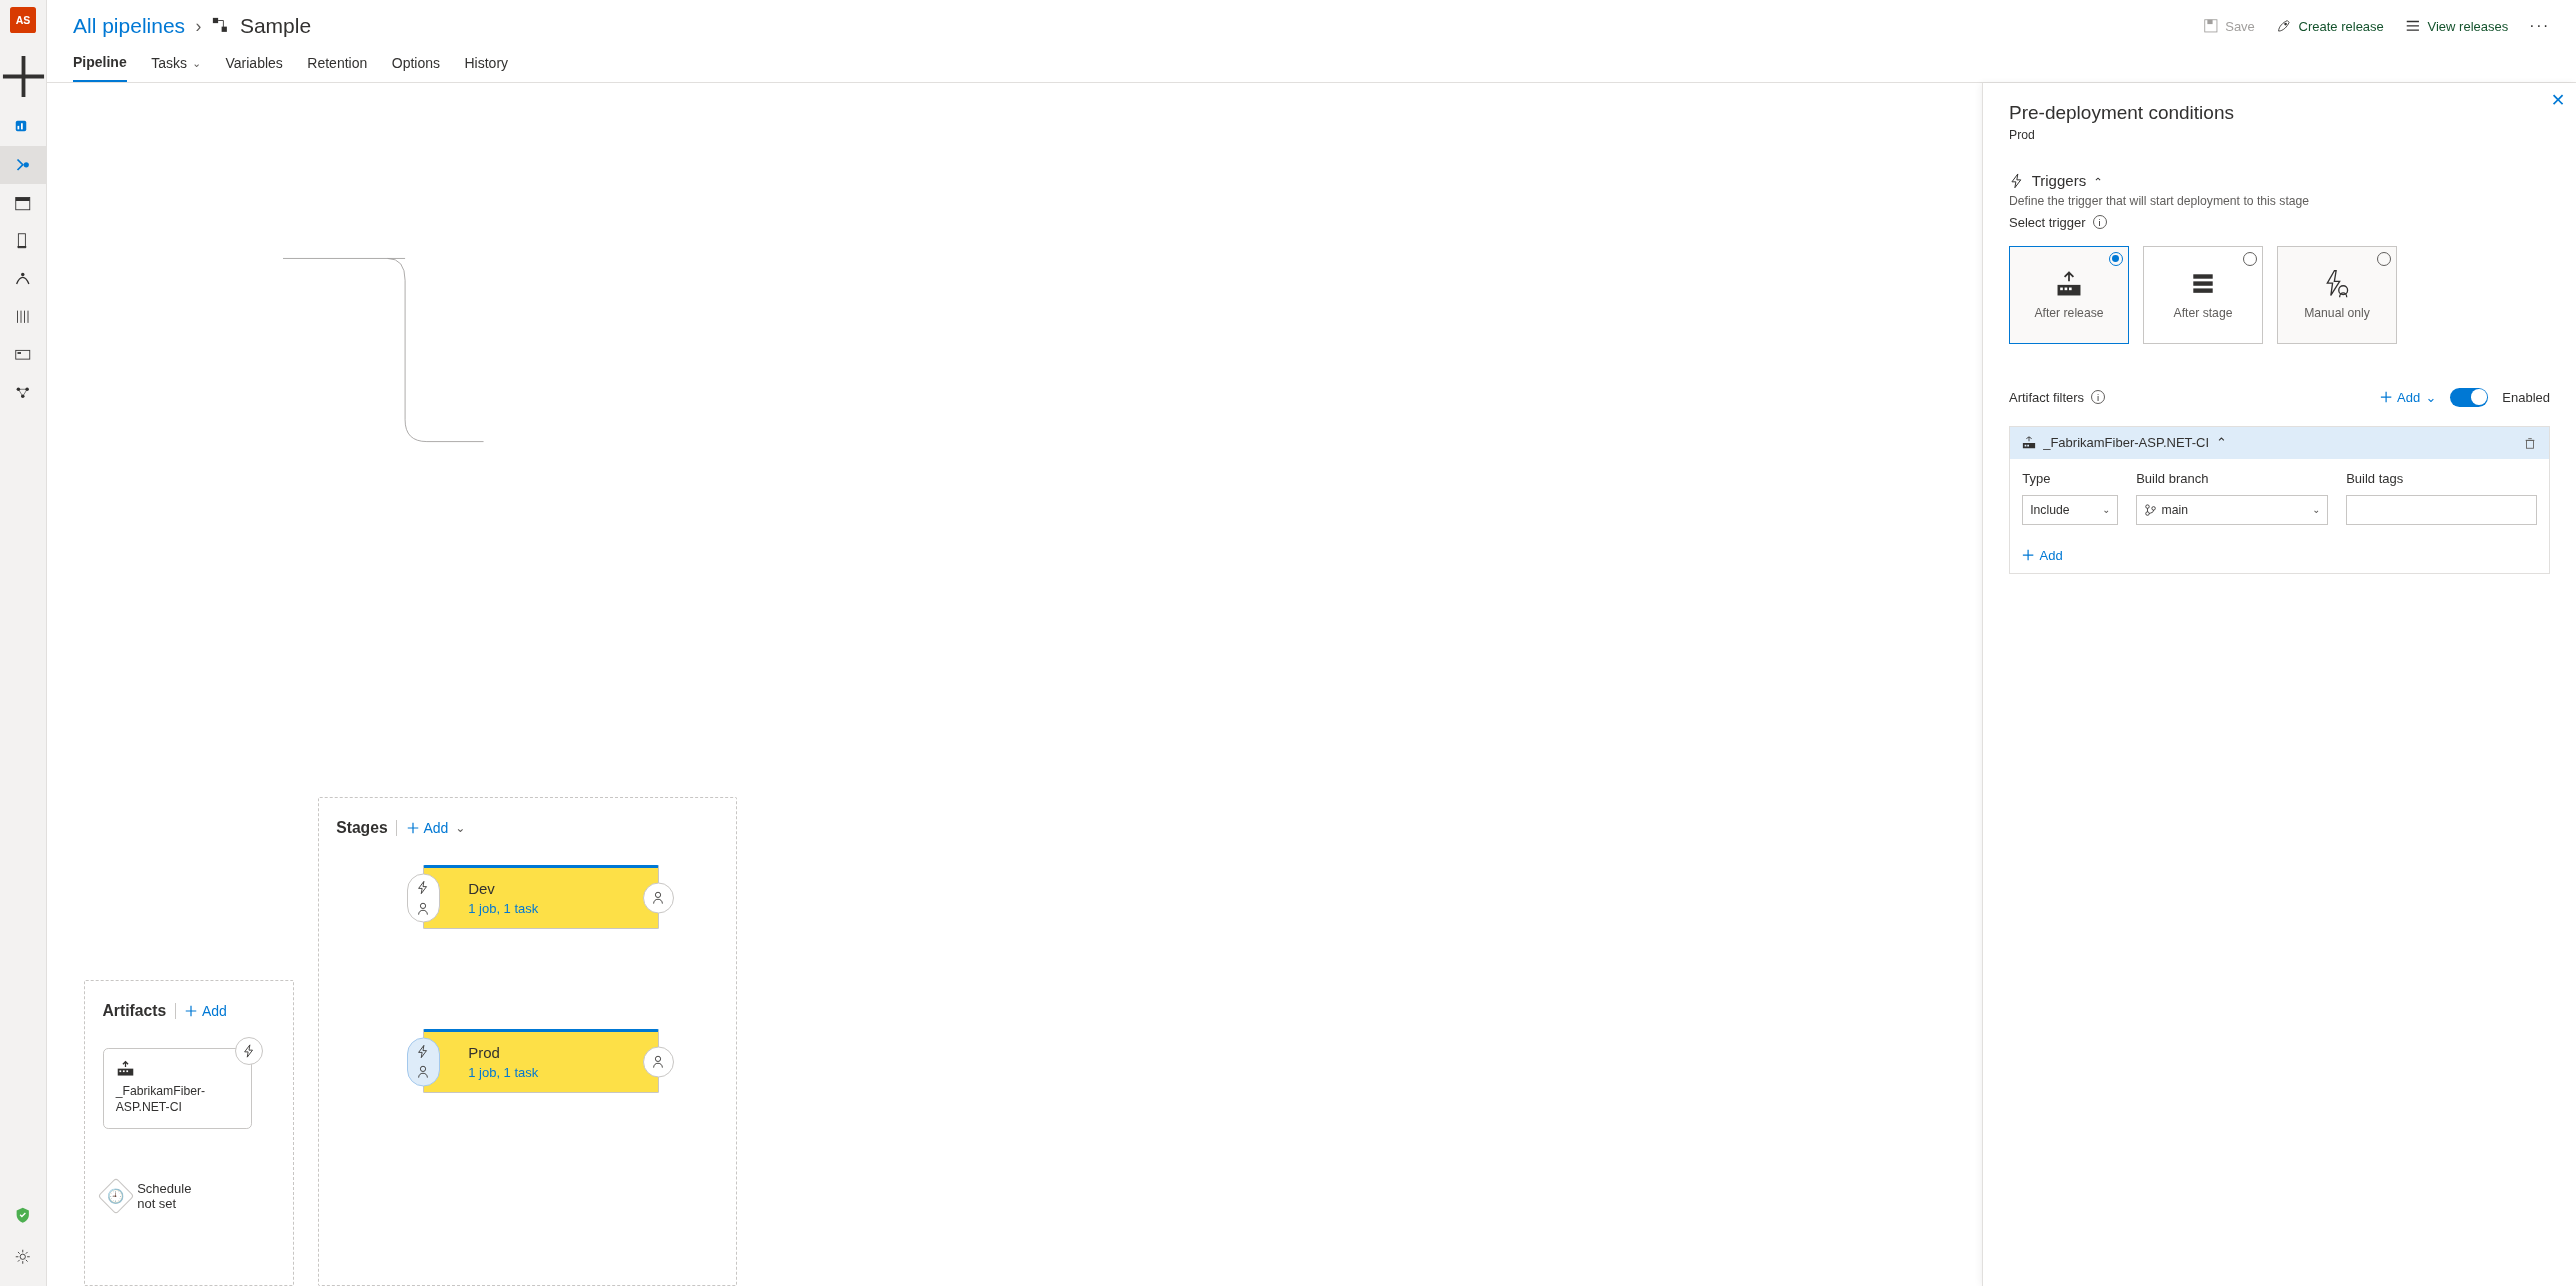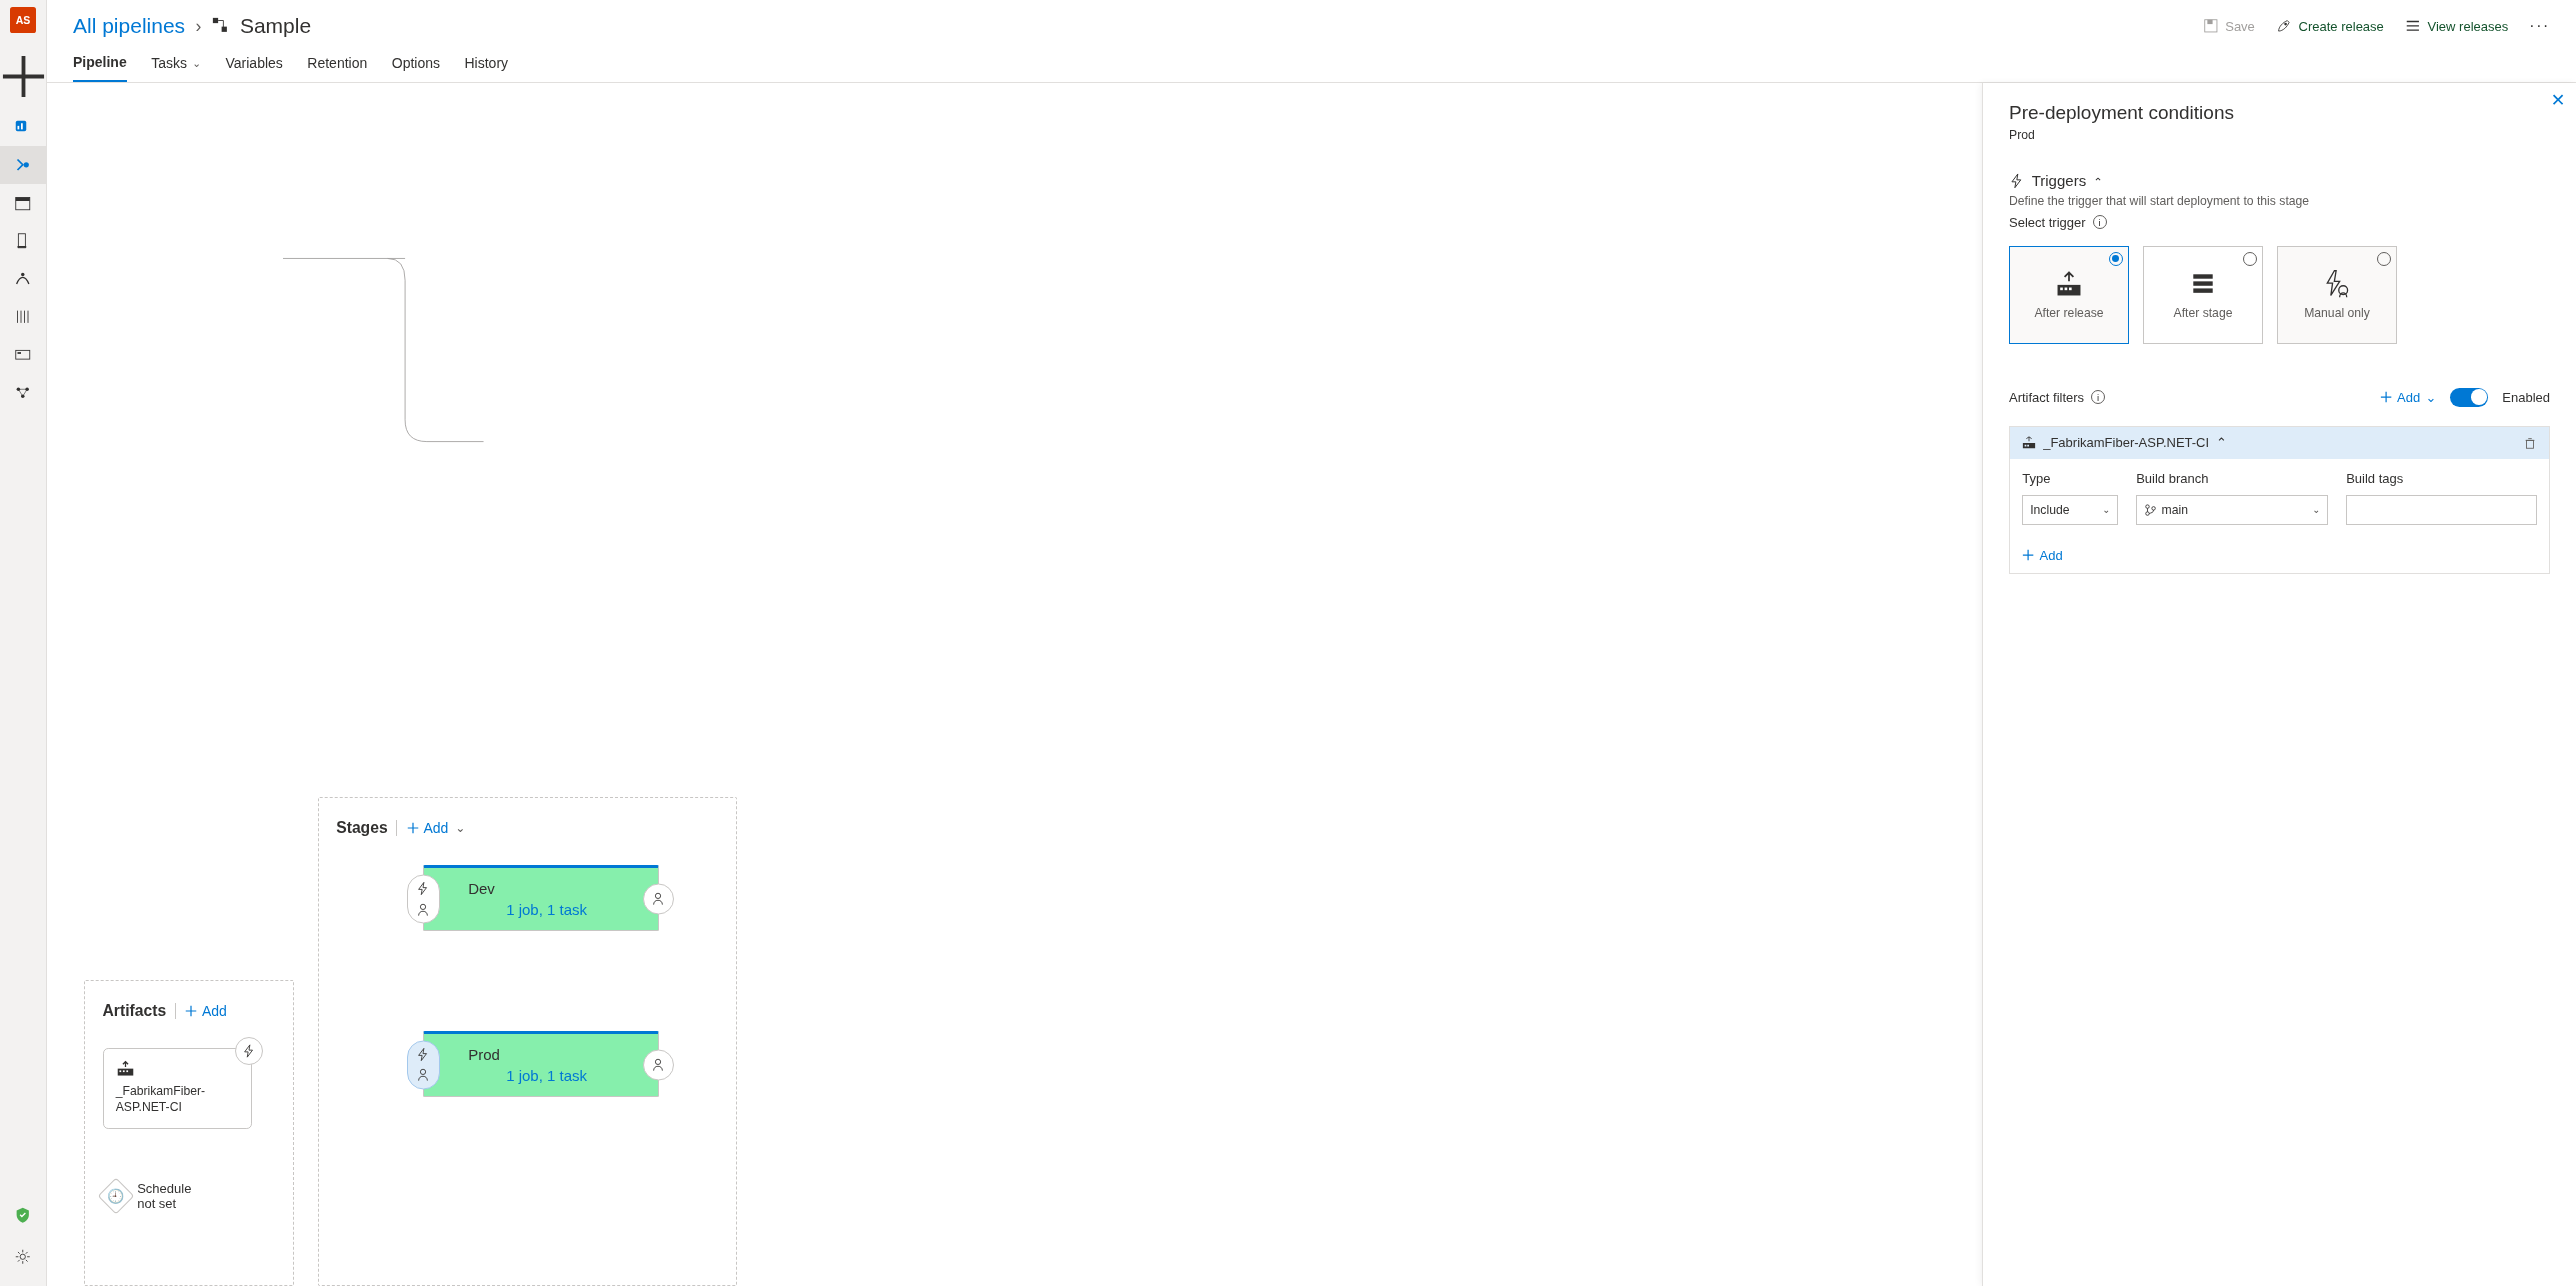--- a/index.html
+++ b/index.html
@@ -140,21 +140,21 @@
   display:flex; align-items:center; justify-content:center; border-radius:3.5px;
 }
 .schedule-row .clock-hex span { transform: rotate(-45deg); font-size:14px;}
 .schedule-row .txt { font-size:13px; color:#323130; line-height:1.2; }
 
 .stage-card {
   position:relative;
   margin-left: 87px;
   margin-top: 26px;
   width: 236px;
-  background:#86efac;
+  background:#fde047;
   border:0.9px solid #c8c6c4;
   border-top: 3.5px solid #0078d4;
   border-radius: 1.7px;
   padding: 12.2px 15.7px 12.2px 44px;
 }
 .stage-card + .stage-card { margin-top: 100px; }
 .stage-card .pre-badge {
   position:absolute; left:-17.5px; top:50%; transform:translateY(-50%);
   width:33px; height:49px; border:0.9px solid #c8c6c4; background:#fff;
   border-radius: 17.5px;
@@ -162,21 +162,21 @@
 }
 .stage-card .pre-badge.selected { background:#deecf9; border-color:#a3c8ec; }
 .stage-card .pre-badge svg { width:14px; height:14px; }
 .stage-card .post-badge {
   position:absolute; right:-15.7px; top:50%; transform:translateY(-50%);
   width:31px; height:31px; border-radius:50%;
   border:0.9px solid #c8c6c4; background:#fff;
   display:flex; align-items:center; justify-content:center;
 }
 .stage-card .s-name { font-size:15px; }
-.stage-card .s-sub { color:#0078d4; font-size:15px; margin-top:3.5px; cursor:pointer;margin-left:38px; }
+.stage-card .s-sub { color:#0078d4; font-size:13px; margin-top:3.5px; cursor:pointer; }
 
 .connector-svg {
   position:absolute;
   pointer-events:none;
 }
 
 .panel {
   width: 594px;
   border-left: 0.9px solid #e1dfdd;
   box-shadow: -1.7px 0 7px rgba(0,0,0,0.06);

